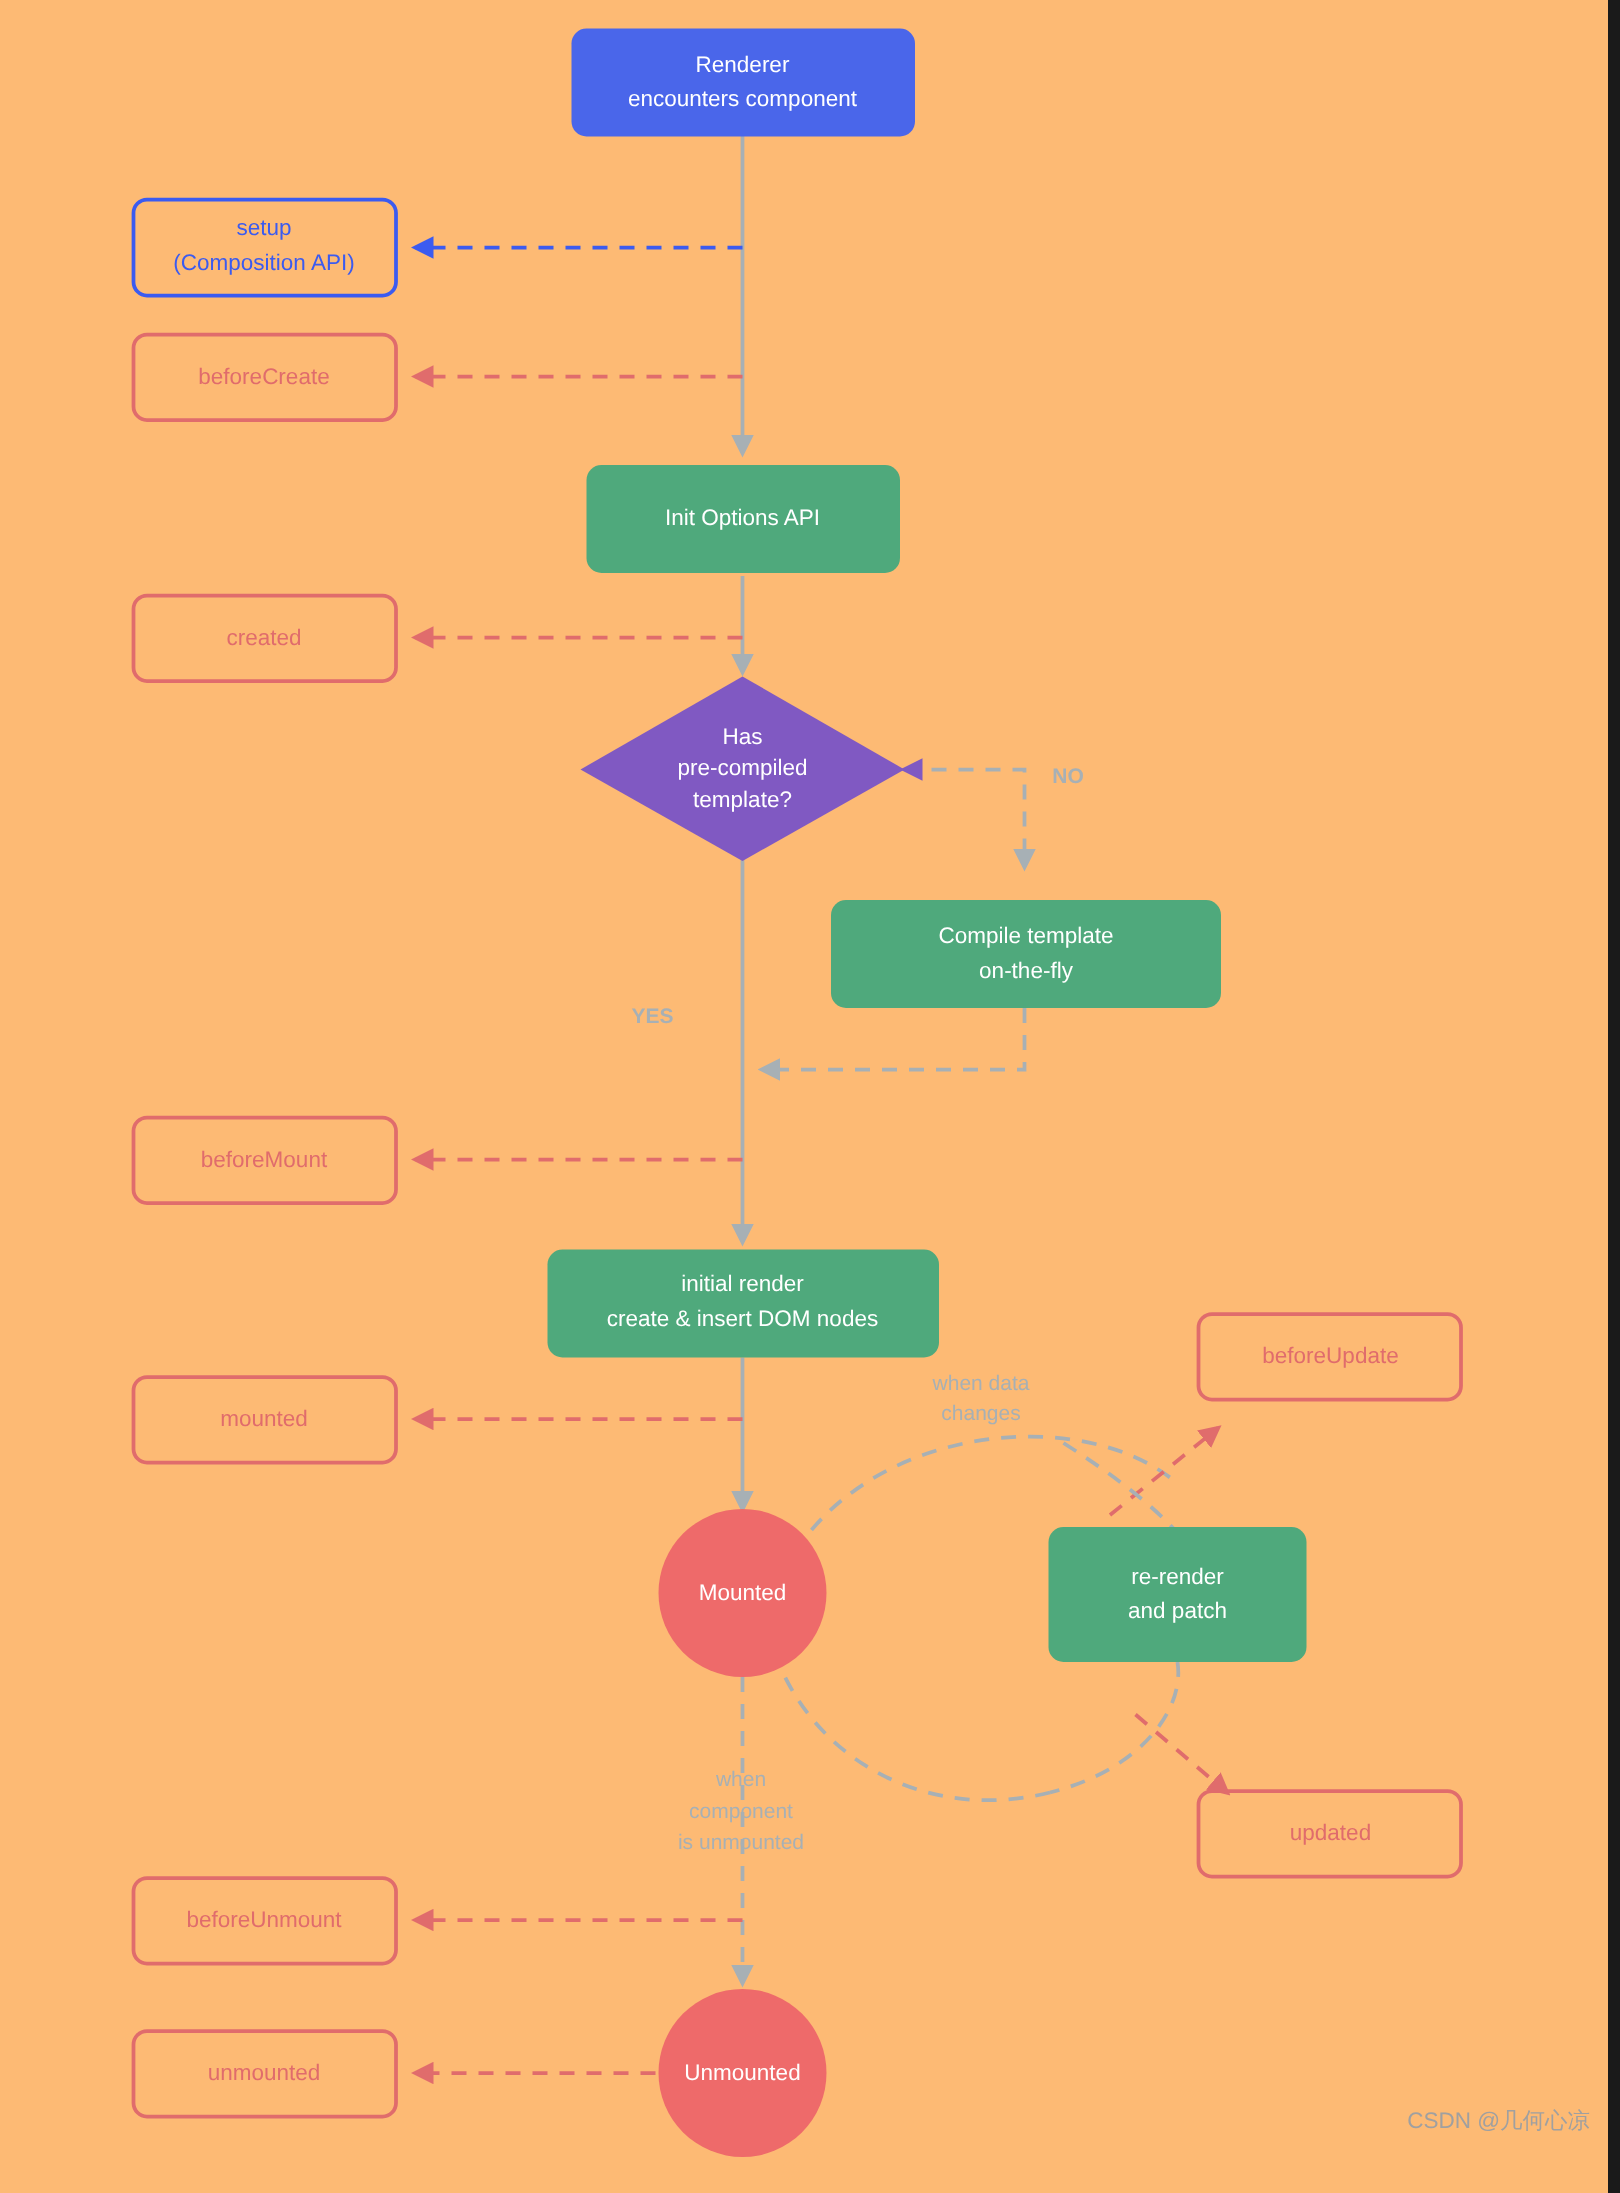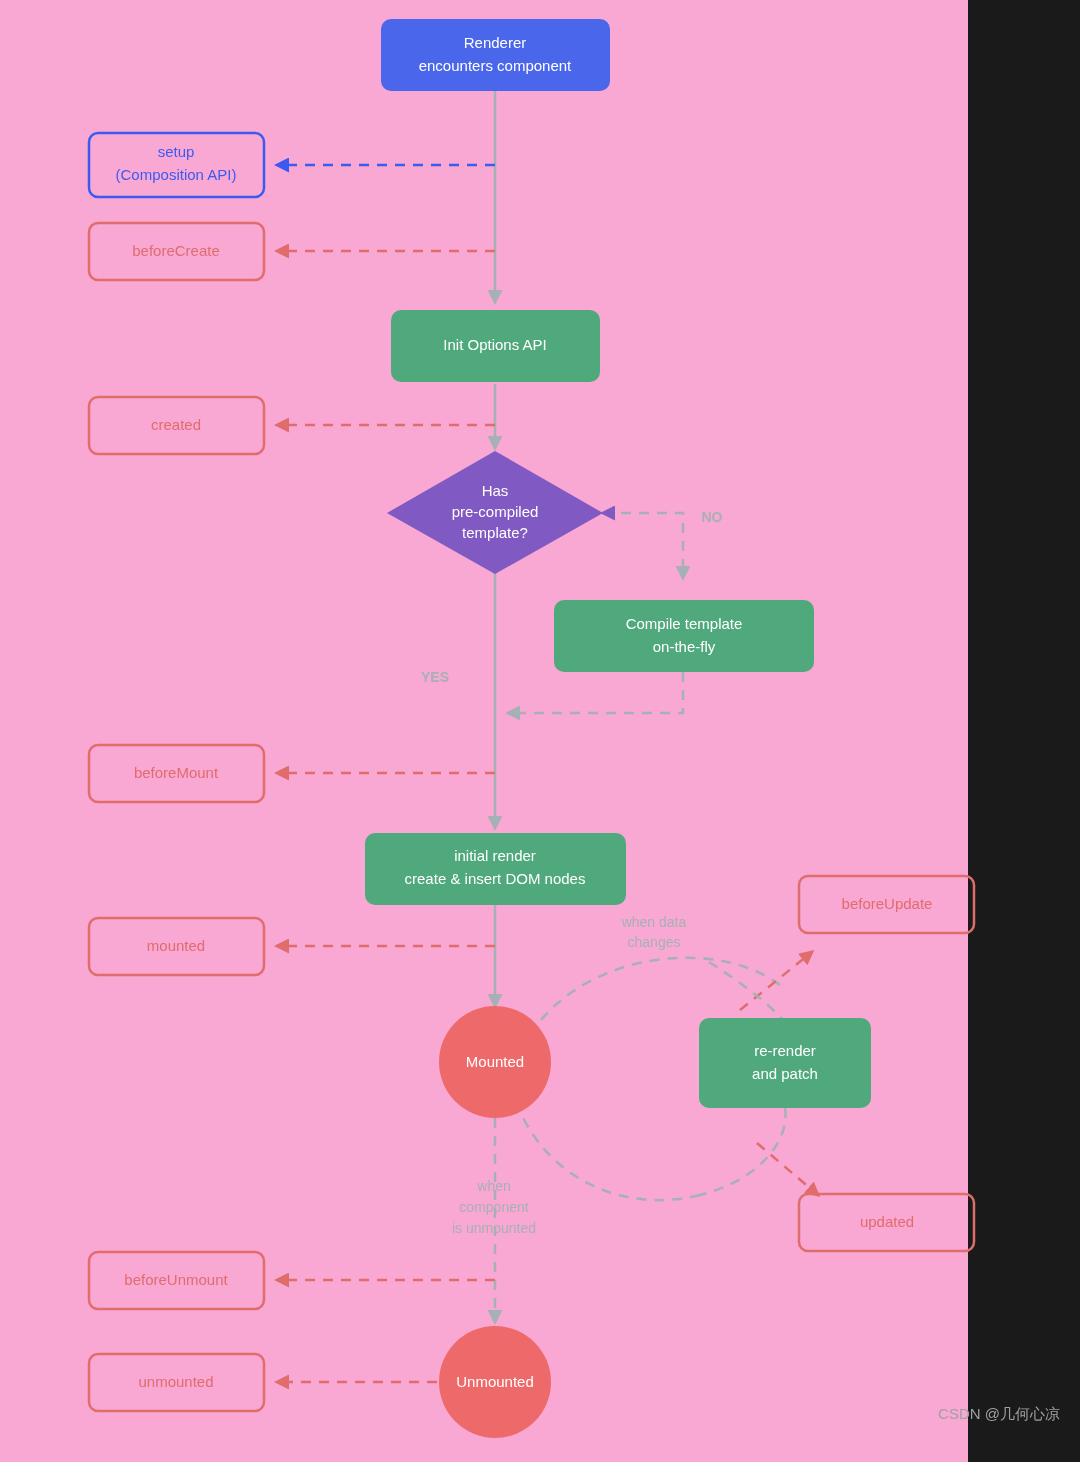--- a/index.html
+++ b/index.html
@@ -8,23 +8,23 @@
     background: #1a1a1a;
   }
   body {
     width: 1080px;
     height: 1462px;
     overflow: hidden;
     font-family: "Liberation Sans", sans-serif;
   }
   #canvas {
     position: relative;
-    width: 968px;
+    width: 1072px;
     height: 1462px;
-    background: #f9a8d4;
+    background: #fdba74;
   }
   svg#diagram {
     position: absolute;
     left: 0;
     top: 0;
     width: 1080px;
     height: 1462px;
   }
   .node-label {
     fill: #ffffff;

